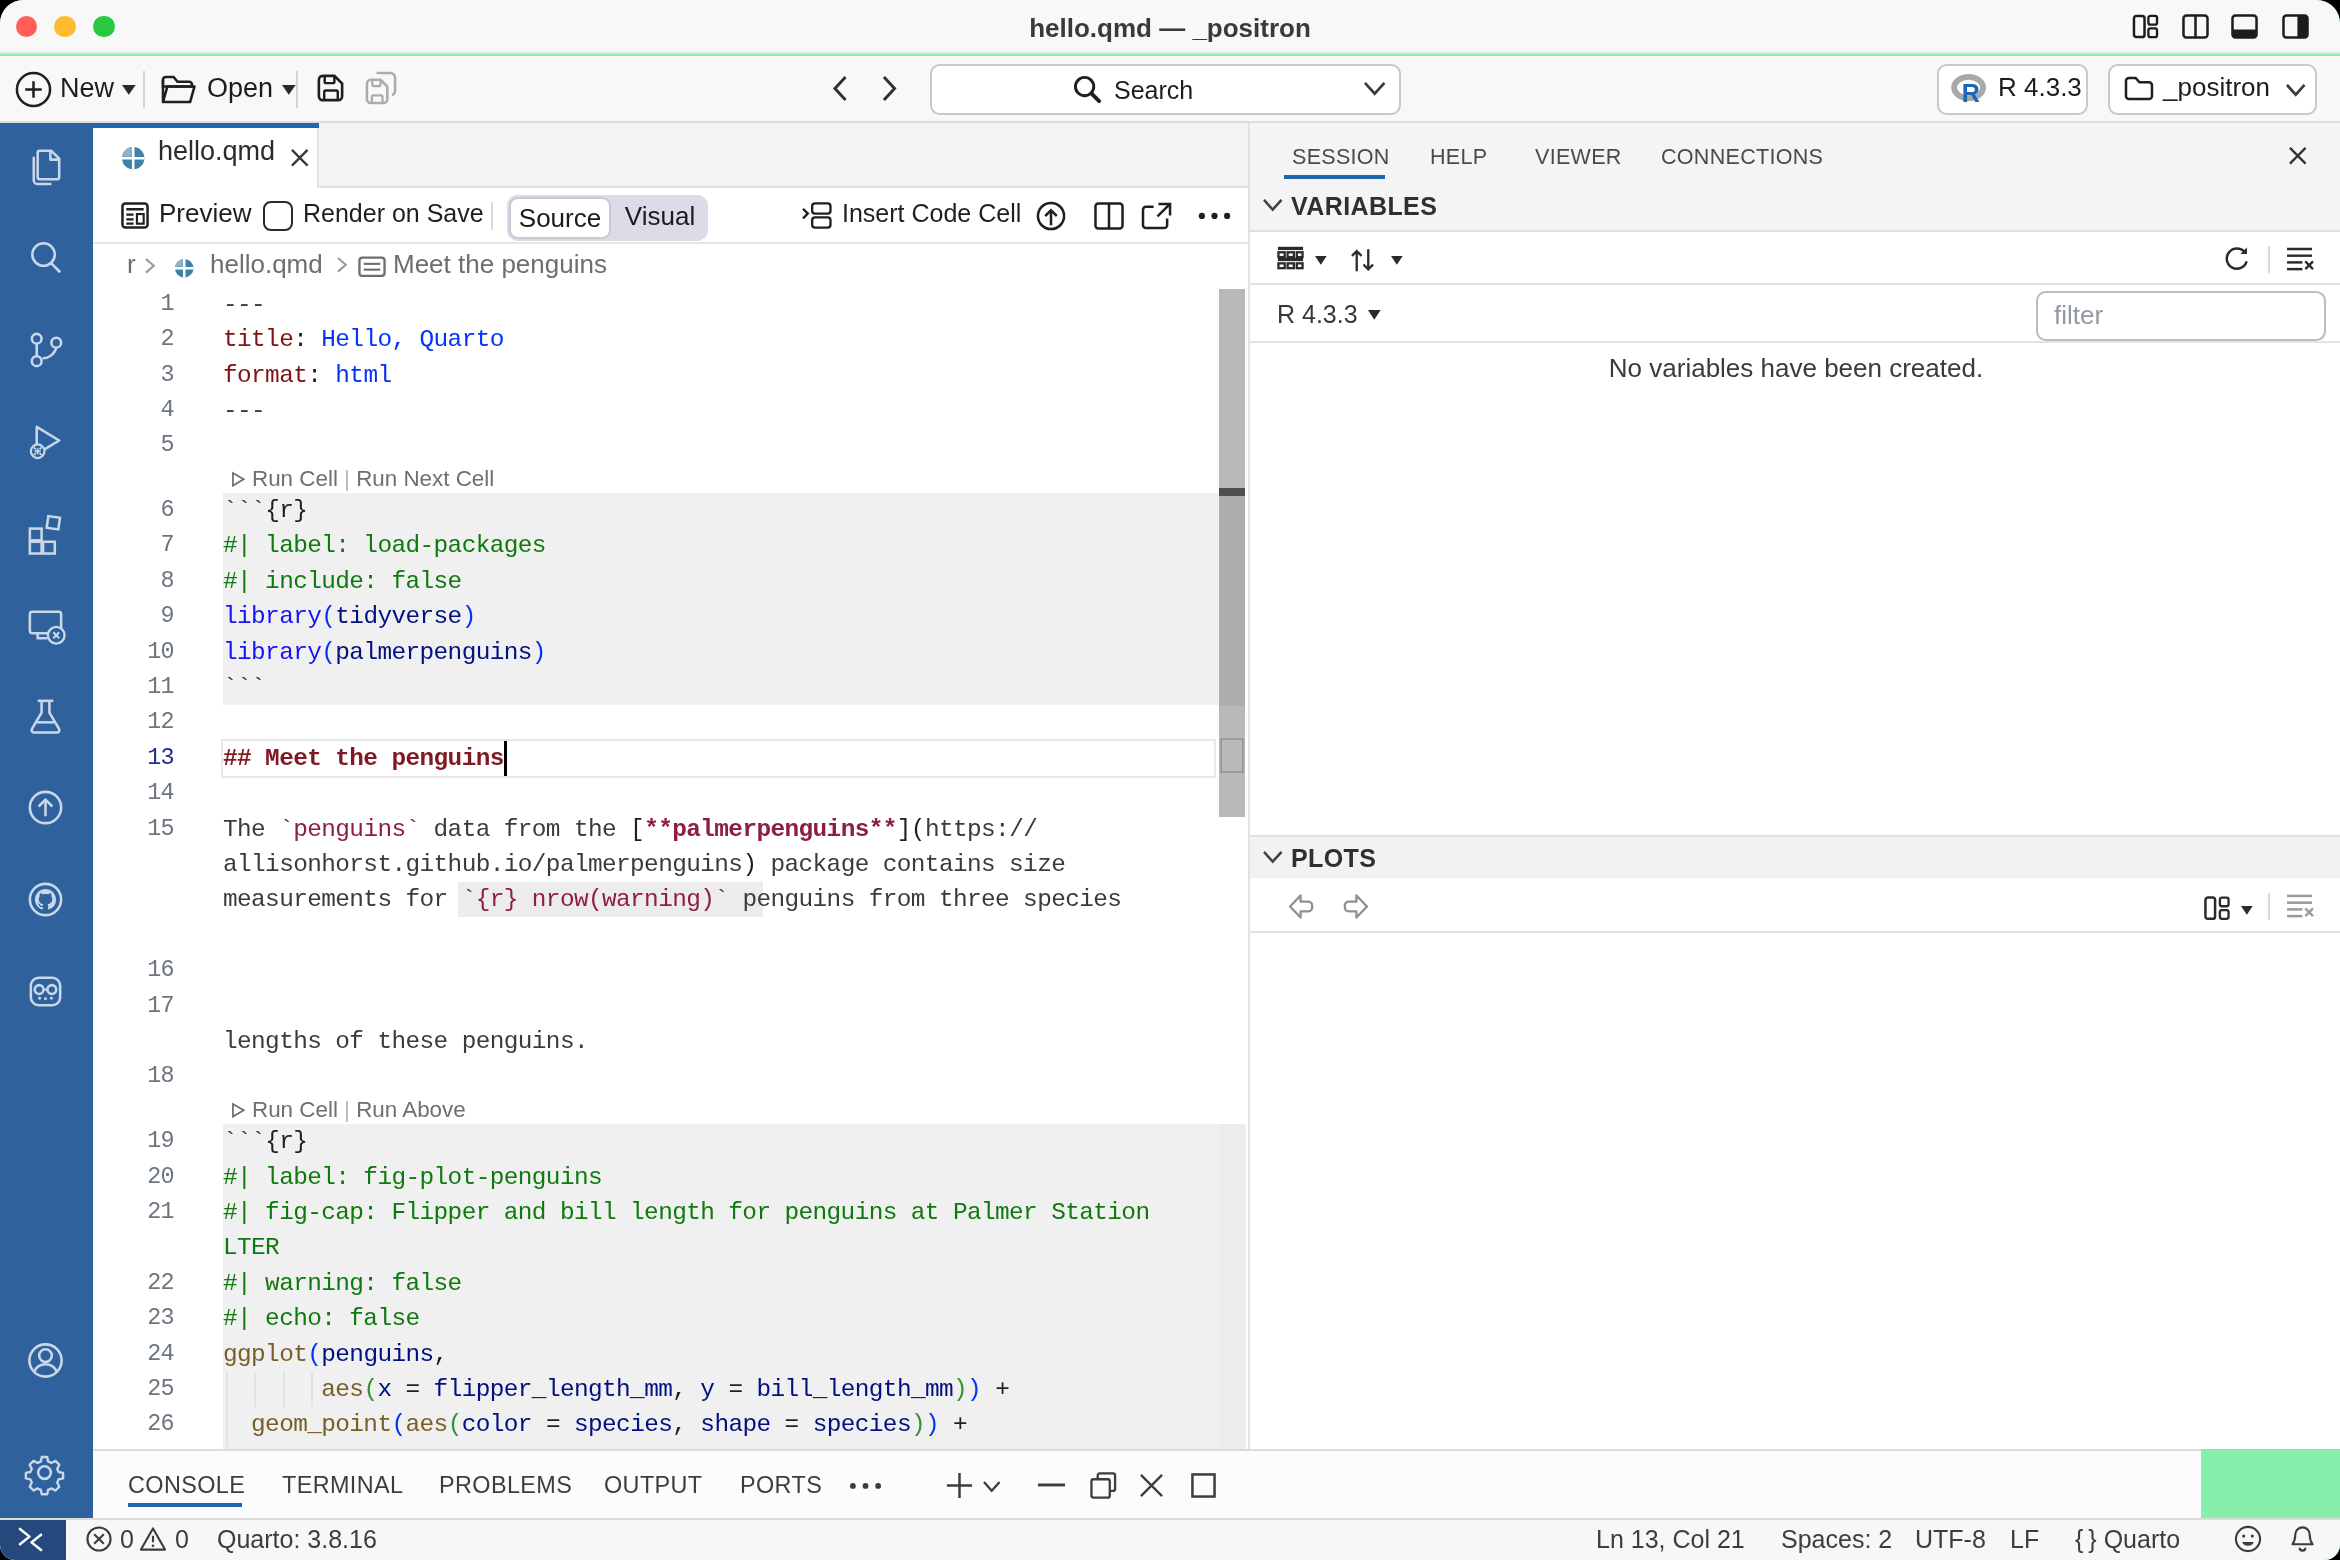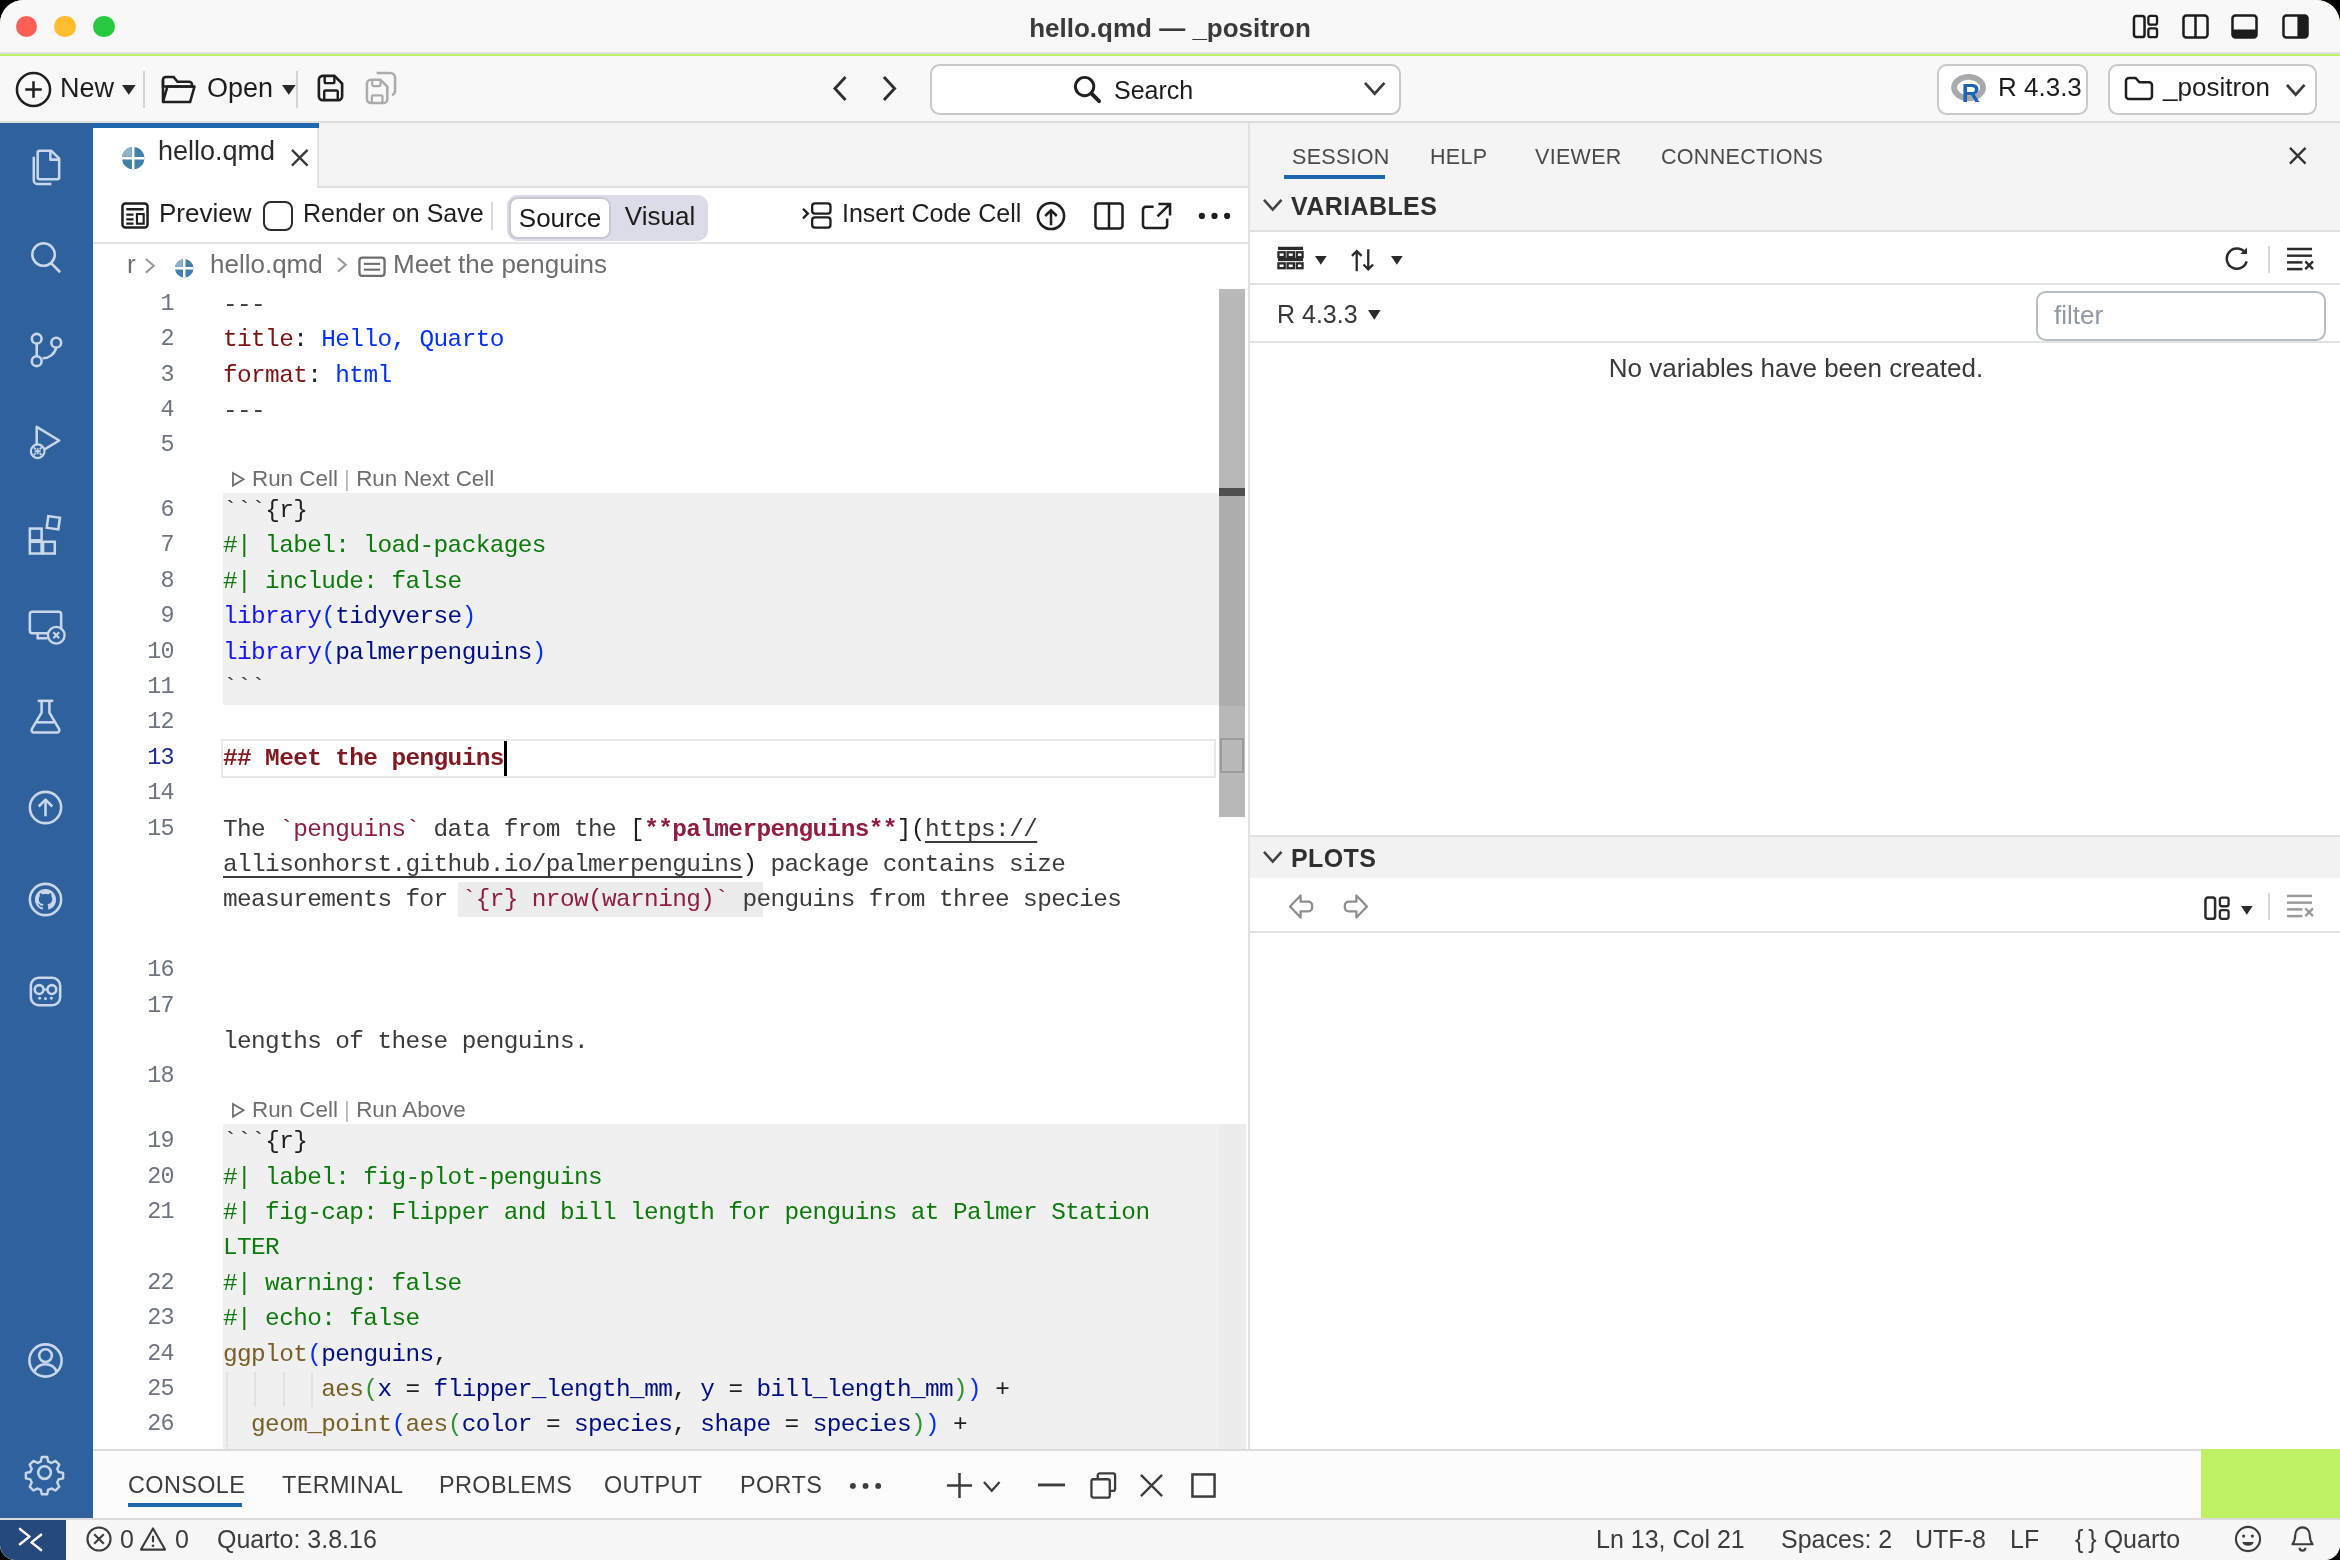--- a/index.html
+++ b/index.html
@@ -1,15 +1,15 @@
 <!DOCTYPE html>
 <html><head><meta charset="utf-8"><style>
 *{margin:0;padding:0;box-sizing:border-box}
 html,body{width:2341px;height:1560px;background:#000;font-family:"Liberation Sans",sans-serif;}
-.win{position:absolute;inset:0;border-radius:23.4px 23.4px 15.6px 15.6px;overflow:hidden;background:#bef264}
+.win{position:absolute;inset:0;border-radius:23.4px 23.4px 15.6px 15.6px;overflow:hidden;background:#86efac}
 .abs{position:absolute}
 svg{position:absolute;overflow:visible}
 .titlebar{left:0;top:0;width:2341px;height:54px;background:#f8f8f8;border-bottom:2px solid #e2e2e2}
 .tl{position:absolute;top:15.6px;width:21.5px;height:21.5px;border-radius:50%}
 .title{position:absolute;left:0;right:0;top:12.7px;text-align:center;font-size:26px;font-weight:600;color:#3a3a3a}
 .toolbar{left:0;top:56px;width:2341px;height:67px;background:#f8f8f8;border-bottom:2px solid #dddddd}
 .tbtxt{position:absolute;font-size:27px;color:#1d1d1d;top:73px}
 .vsep{position:absolute;width:2px;background:#d4d4d8}
 .sbox{position:absolute;background:#fff;border:2px solid #c8c8c8;border-radius:9.8px}
 .activity{left:0;top:123px;width:93px;height:1396px;background:#2f629c}
@@ -20,21 +20,21 @@
 .seg{position:absolute;left:414px;top:6.8px;width:201px;height:46px;background:#dcdce9;border-radius:10.7px}
 .segs{position:absolute;left:2px;top:2px;width:102px;height:42px;background:#fff;border:2px solid #c9c9d6;border-radius:8.8px;text-align:center;font-size:26px;color:#1b1b1b;line-height:39px}
 .segv{position:absolute;left:109px;top:2px;width:88px;height:42px;text-align:center;font-size:26px;color:#1b1b1b;line-height:39px}
 .crumb{left:93px;top:244px;width:1156px;height:41px;background:#fff;font-size:26px;color:#6e6e6e}
 .cr{position:absolute;top:4.9px}
 .editor{left:93px;top:285px;width:1156px;height:1164px;background:#fff;overflow:hidden}
 .row{position:absolute;left:130px;height:36px;font-family:"Liberation Mono",monospace;font-size:24.4px;letter-spacing:-0.6px;white-space:pre;line-height:35px;color:#3b3b3b}
 .num{position:absolute;left:0px;width:81px;text-align:right;font-family:"Liberation Mono",monospace;font-size:23.4px;letter-spacing:-0.6px;color:#6d7580;line-height:35px;height:36px}
 .p{color:#3b3b3b}.k{color:#7e1313}.s{color:#0432fa}.g{color:#0e7a0e}.kw{color:#1414f5}
 .id{color:#001080}.fn{color:#795e26}.b1{color:#0431fa}.b2{color:#319331}.pu{color:#1f1f1f}
-.mh{color:#7f1a22;font-weight:bold}.mi{color:#8f1e40}.lk{color:#3b3b3b;text-decoration:underline;text-underline-offset:4.9px}
+.mh{color:#7f1a22;font-weight:bold}.mi{color:#8f1e40}.lk{color:#3b3b3b;text-underline-offset:4.9px}
 .rf{color:#af00db}.str{color:#a31515}
 .zone{position:absolute;left:231px;font-size:22.4px;color:#6f6f6f;height:29px;line-height:29px}
 .cellbg{position:absolute;left:130px;width:997px;background:#f0f0f0}
 .rpanel{left:1248px;top:123px;width:1092px;height:1326px;background:#fff;border-left:2px solid #e2e2e2}
 .rtop{position:absolute;left:0;top:0;width:1092px;height:109px;background:#f4f4f4;border-bottom:2px solid #e0e0e0}
 .rtab{position:absolute;top:21.5px;font-size:21.5px;color:#4a4a4a;letter-spacing:0.3px}
 .secthead{font-weight:bold;font-size:25px;color:#2f2f2f;letter-spacing:0.4px}
 .consolestrip{left:93px;top:1449px;width:2108px;height:69px;background:#fcfcfc;border-top:2px solid #dcdcdc}
 .ctab{position:absolute;top:20.5px;font-size:23.4px;color:#3d3d3d;letter-spacing:0.4px}
 .statusbar{left:0;top:1518px;width:2341px;height:42px;background:#f7f7f7;border-top:2px solid #dcdcdc}

